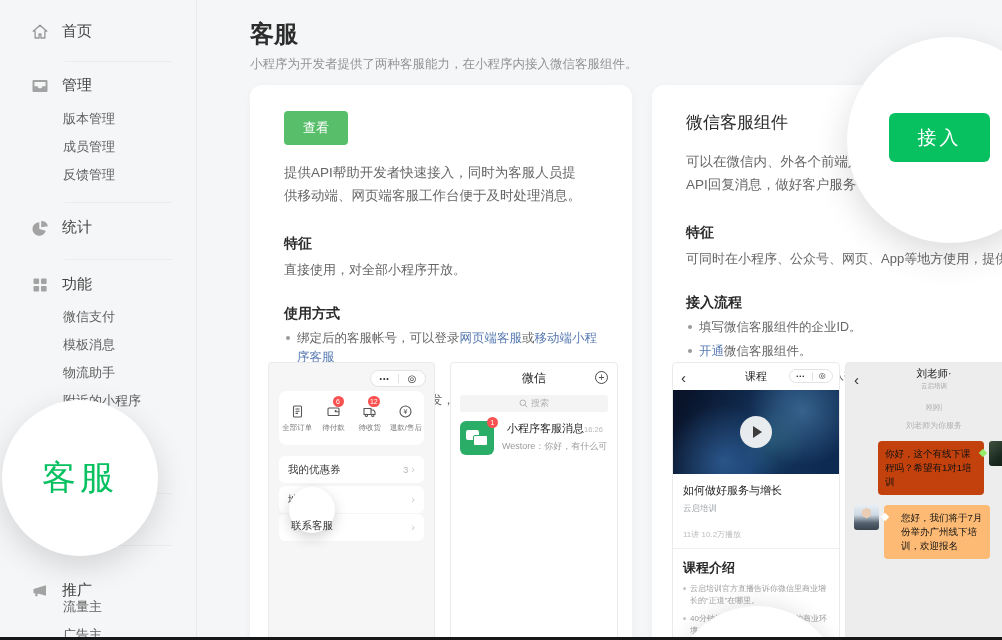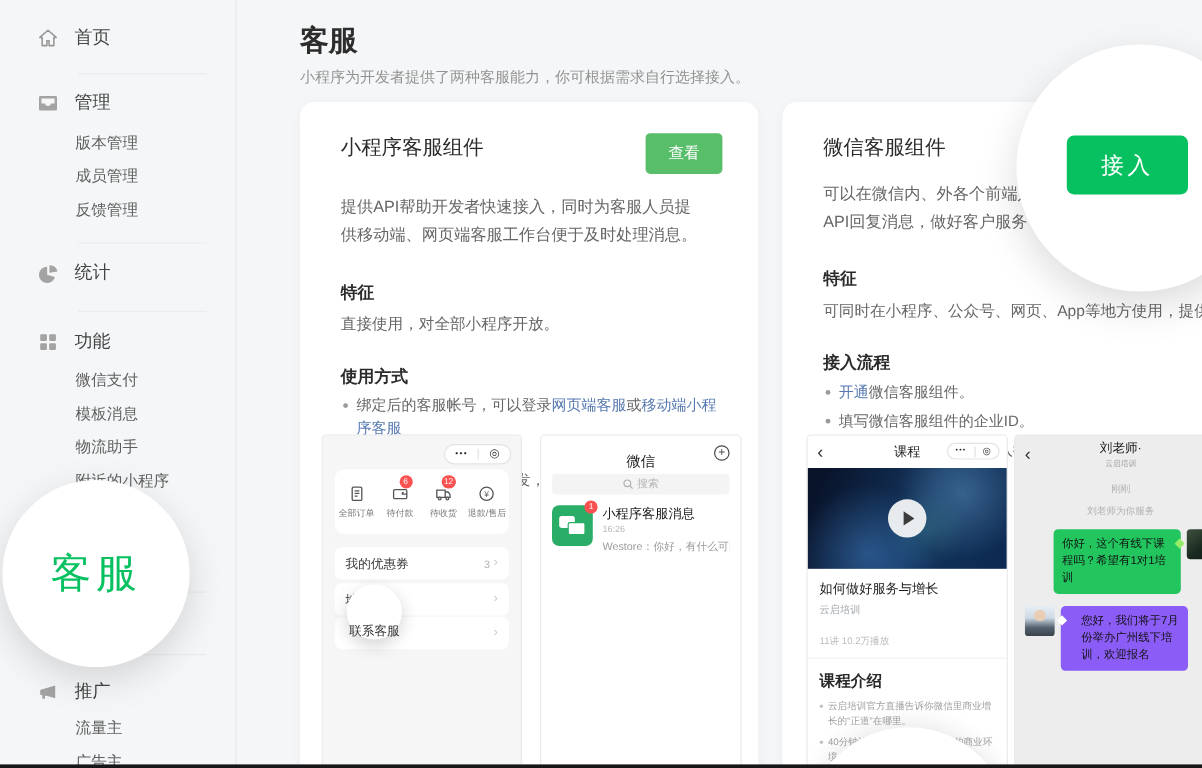--- a/index.html
+++ b/index.html
@@ -74,33 +74,33 @@
   .sc .badge { top:5px; right:8px; }
   .mrow { position:absolute; left:10px; right:10px; height:27px; background:#fff; border-radius:6px;
     display:flex; align-items:center; justify-content:space-between; padding:0 9px; font-size:10.5px; color:#333; }
   .mrow .rt { display:flex; align-items:center; gap:3px; color:#b5b5b5; font-size:9px; }
   .chev { color:#c9c9c9; font-size:11px; line-height:1; }
   .mini-spot { position:absolute; left:20px; top:124px; width:46px; height:46px; border-radius:50%; background:#fff;
     box-shadow:0 5px 14px rgba(0,0,0,.18); display:flex; align-items:flex-end; justify-content:center;
     font-size:10.5px; color:#333; z-index:3; }
 
   
-  .cl-head { height:30px; display:flex; align-items:flex-end; justify-content:center; position:relative; font-size:12px; color:#1f1f1f; }
+  .cl-head { height:30px; display:flex; align-items:center; justify-content:center; position:relative; font-size:12px; color:#1f1f1f; }
   .cl-plus { position:absolute; right:9px; top:8px; width:13px; height:13px; border:1px solid #4a4a4a; border-radius:50%;
     display:flex; align-items:center; justify-content:center; font-size:10px; color:#4a4a4a; line-height:0; }
   .cl-search { margin:2px 9px 0; height:17px; background:#f4f4f4; border-radius:3px; display:flex; align-items:center;
     justify-content:center; gap:3px; color:#b3b3b3; font-size:9px; }
   .cl-row { display:flex; padding:9px 9px 0; gap:8px; }
   .cl-avatar { width:34px; height:34px; background:#2aae67; border-radius:6px; position:relative; flex:none; }
   .bub { position:absolute; background:#fff; border-radius:2px; }
   .b1 { left:6px; top:9px; width:13px; height:10px; }
   .b2 { left:13px; top:14px; width:15px; height:11px; border:1px solid #2aae67; }
   .cl-avatar .badge { top:-4px; right:-4px; }
   .cl-main { flex:1; min-width:0; }
-  .cl-top { display:flex; justify-content:center; align-items:baseline;flex-direction:column; }
+  .cl-top { display:flex; justify-content:center; align-items:baseline; }
   .cl-name { font-size:11px; color:#1a1a1a; }
   .cl-time { font-size:7.5px; color:#b9b9b9; }
   .cl-prev { margin-top:4px; font-size:9px; color:#9c9c9c; white-space:nowrap; overflow:hidden; }
 
   
   .co-head { height:27px; position:relative; display:flex; align-items:center; justify-content:center; font-size:11px; color:#1f1f1f; }
   .back { position:absolute; left:8px; top:50%; transform:translateY(-50%); font-size:15px; color:#2e2e2e; line-height:1; }
   .co-video { height:84px; position:relative;
     background-image:
       radial-gradient(circle at 78% 25%, rgba(140,210,255,.30), transparent 38%),
@@ -122,23 +122,23 @@
     box-shadow:0 -4px 20px rgba(0,0,0,.09); }
 
   
   .ch-head { height:32px; position:relative; display:flex; flex-direction:column; align-items:center; justify-content:center; }
   .ch-name { font-size:10.5px; color:#1a1a1a; }
   .ch-sub { font-size:6.5px; color:#a0a0a0; margin-top:1px; }
   .ch-sys { text-align:center; font-size:8px; color:#b2b2b2; margin-top:7px; }
   .ch-row { display:flex; padding:0 8px; margin-top:10px; align-items:flex-start; gap:5px; }
   .ch-row.out { justify-content:flex-end; }
   .bubble { position:relative; max-width:106px; border-radius:4px; padding:6px 7px; font-size:9.5px; line-height:14px; color:#121212; }
-  .bubble.green { background:#22c55e; }
+  .bubble.green { background:#c2410c; }
   .bubble.green .tail { position:absolute; right:-2px; top:9px; width:6px; height:6px; background:#95ec69; transform:rotate(45deg); }
-  .bubble.white { background:#8b5cf6;padding-left:17px; }
+  .bubble.white { background:#fdba74;padding-left:17px; }
   .bubble.white .tail { position:absolute; left:-2px; top:9px; width:6px; height:6px; background:#fff; transform:rotate(45deg); }
   .ch-avatar { width:25px; height:25px; border-radius:3px; flex:none; }
   .ch-avatar.dark { background:linear-gradient(140deg,#41513e,#1a2a20 55%,#0e1a13); }
   .ch-avatar.photo { background:
       radial-gradient(circle at 50% 32%, #e9cdb4 0 22%, transparent 23%),
       linear-gradient(180deg,#e8eef4 0%,#cdd9e4 40%,#54616e 72%,#39434e 100%); }
 
   .bottombar { position:absolute; left:0; right:0; bottom:0; height:3px; background:#161718; z-index:50; }
 </style>
 </head>
@@ -186,41 +186,40 @@
         </svg>
       <span>功能</span>
     </div>
     <div class="ssub" style="top:308px">微信支付</div>
     <div class="ssub" style="top:336px">模板消息</div>
     <div class="ssub" style="top:364px">物流助手</div>
     <div class="ssub" style="top:392px">附近的小程序</div>
     <div class="sdiv" style="top:493px"></div>
     <div class="sdiv" style="top:545px"></div>
 
-    <div class="srow" style="top:567px">
+    <div class="srow" style="top:581px">
       <svg width="18" height="18" viewBox="0 0 18 18">
           <path fill="#a3a3a3" d="M15 3.2v10.6l-7.2-2.1H6.5v2.6H4.3v-2.9l-1.8-.5V6.9l1.8-.5 1.5-.4z"></path>
         </svg>
       <span>推广</span>
     </div>
     <div class="ssub" style="top:598px">流量主</div>
     <div class="ssub" style="top:626px">广告主</div>
 
     <div class="side-spot">
       <span>客服</span>
     </div>
   </nav>
 
   <h1 class="page-title">客服</h1>
-  <div class="page-sub">小程序为开发者提供了两种客服能力，你可根据需求自行选择接入。</div>
+  <div class="page-sub">小程序为开发者提供了两种客服能力，在小程序内接入微信客服组件。</div>
 
   <section class="card left">
     <div class="card-inner">
       <div class="card-head">
-        <div class="card-title">小程序客服组件</div>
         <button class="btn-view">查看</button>
       </div>
       <div class="desc">
         <div class="dline">提供API帮助开发者快速接入，同时为客服人员提</div>
         <div class="dline">供移动端、网页端客服工作台便于及时处理消息。</div>
       </div>
       <div class="sec-title">特征</div>
       <div class="sec-desc">直接使用，对全部小程序开放。</div>
       <div class="sec-title second">使用方式</div>
       <div class="blist">
@@ -338,24 +337,24 @@
         <div class="card-title">微信客服组件</div>
       </div>
       <div class="desc">
         <div class="dline">可以在微信内、外各个前端入口接入，通过</div>
         <div class="dline"><span>API回复消息，做好客户服务，</span><span class="link">了解更多。</span></div>
       </div>
       <div class="sec-title">特征</div>
       <div class="sec-desc">可同时在小程序、公众号、网页、App等地方使用，提供客服服务。</div>
       <div class="sec-title second">接入流程</div>
       <div class="blist">
+        <div class="bitem">填写微信客服组件的企业ID。</div>
         <div class="bitem">
           <span class="link">开通</span><span>微信客服组件。</span>
         </div>
-        <div class="bitem">填写微信客服组件的企业ID。</div>
         <div class="bitem">
           <span>调用API，在小程序内接入微信客服组件，</span><span class="link">查看API文档</span><span>。</span>
         </div>
       </div>
     </div>
 
     <div class="mock m3">
       <div class="co-head">
         <span class="back">‹</span>
         <span>课程</span>

